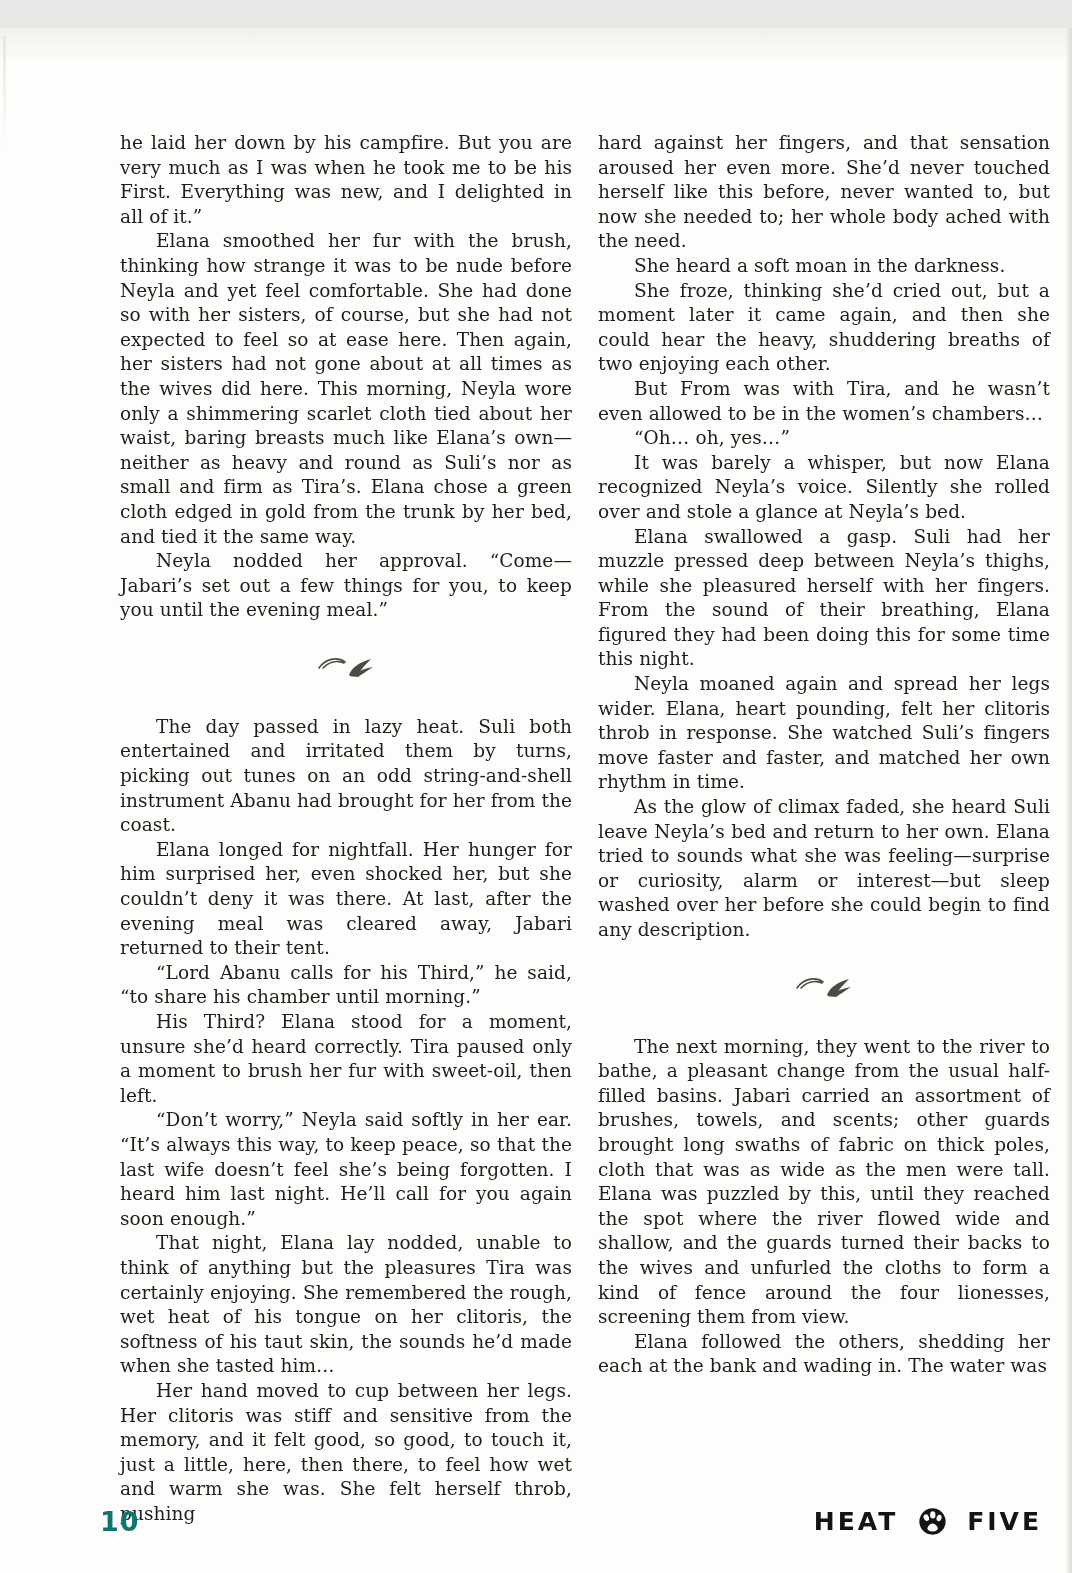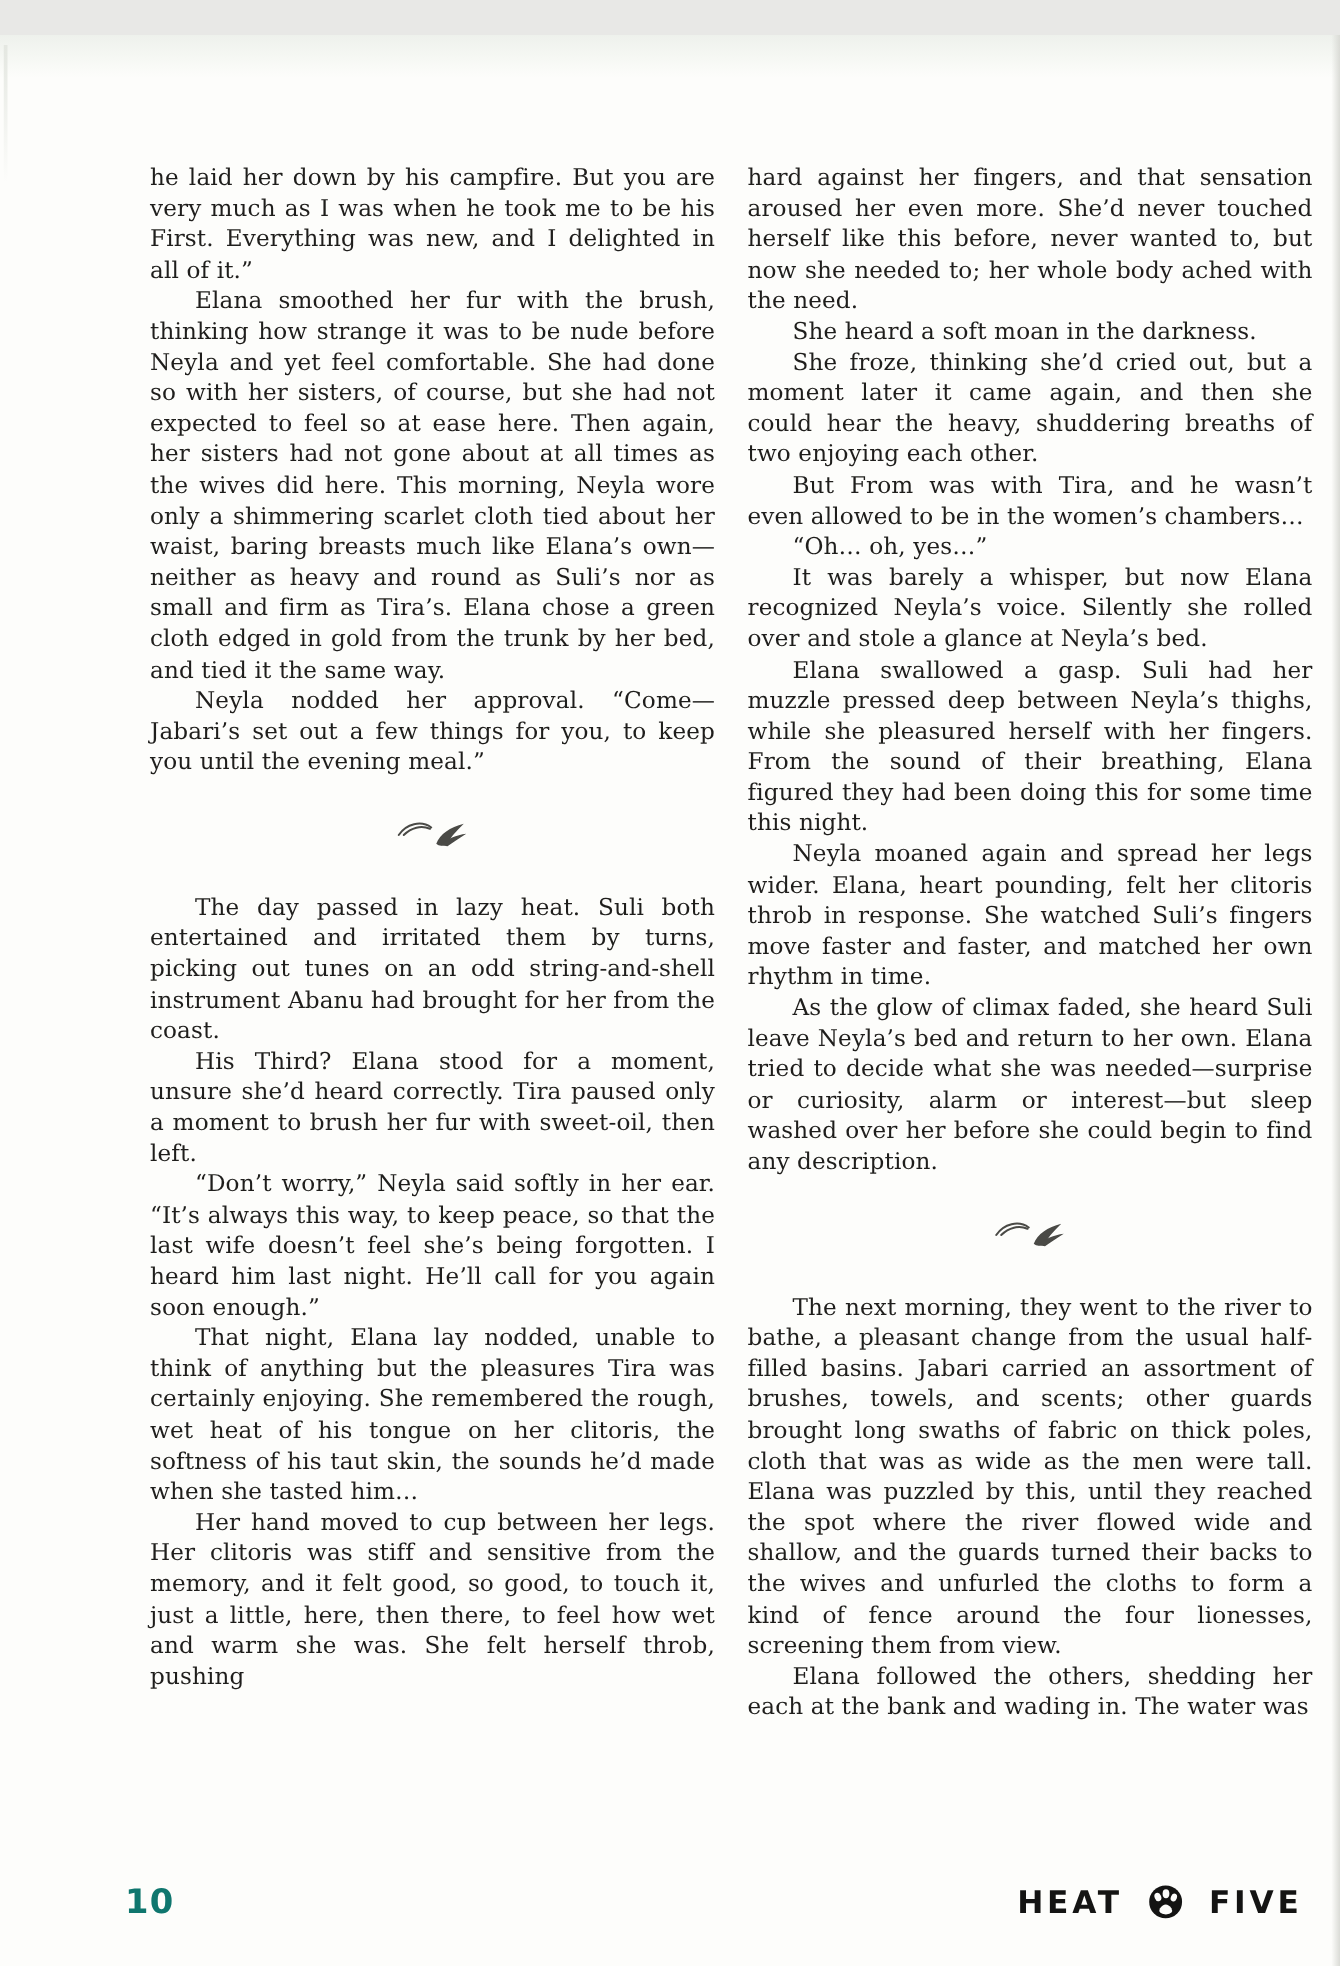--- a/index.html
+++ b/index.html
@@ -81,36 +81,38 @@
           <path d="M4 14 C 10 5, 22 2, 30 8"></path>
           <path d="M8 14 C 14 8, 22 6, 29 9"></path>
         </g>
         <g fill="#4a4a46">
           <path d="M34 21 C 37 13, 45 8, 56 5 C 50 11, 46 15, 43 21 C 40 23, 36 23, 34 21 Z"></path>
           <path d="M37 22 C 43 17, 50 14, 58 13 C 52 17, 47 20, 43 23 Z"></path>
         </g>
       </svg>
     </div>
     <p class="indent">The day passed in lazy heat. Suli both entertained and irritated them by turns, picking out tunes on an odd string-and-shell instrument Abanu had brought for her from the coast.</p>
+    <p class="indent">Elana longed for nightfall. Her hunger for him surprised her, even shocked her, but she couldn’t deny it was there. At last, after the evening meal was cleared away, Jabari returned to their tent.</p>
+    <p class="indent">“Lord Abanu calls for his Third,” he said, “to share his chamber until morning.”</p>
     <p class="indent">His Third? Elana stood for a moment, unsure she’d heard correctly. Tira paused only a moment to brush her fur with sweet-oil, then left.</p>
     <p class="indent">“Don’t worry,” Neyla said softly in her ear. “It’s always this way, to keep peace, so that the last wife doesn’t feel she’s being forgotten. I heard him last night. He’ll call for you again soon enough.”</p>
     <p class="indent">That night, Elana lay nodded, unable to think of anything but the pleasures Tira was certainly enjoying. She remembered the rough, wet heat of his tongue on her clitoris, the softness of his taut skin, the sounds he’d made when she tasted him…</p>
     <p class="indent">Her hand moved to cup between her legs. Her clitoris was stiff and sensitive from the memory, and it felt good, so good, to touch it, just a little, here, then there, to feel how wet and warm she was. She felt herself throb, pushing</p>
   </div>
 
   <div class="col col-right">
     <p>hard against her fingers, and that sensation aroused her even more. She’d never touched herself like this before, never wanted to, but now she needed to; her whole body ached with the need.</p>
     <p class="indent">She heard a soft moan in the darkness.</p>
     <p class="indent">She froze, thinking she’d cried out, but a moment later it came again, and then she could hear the heavy, shuddering breaths of two enjoying each other.</p>
     <p class="indent">But From was with Tira, and he wasn’t even allowed to be in the women’s chambers…</p>
     <p class="indent">“Oh… oh, yes…”</p>
     <p class="indent">It was barely a whisper, but now Elana recognized Neyla’s voice. Silently she rolled over and stole a glance at Neyla’s bed.</p>
     <p class="indent">Elana swallowed a gasp. Suli had her muzzle pressed deep between Neyla’s thighs, while she pleasured herself with her fingers. From the sound of their breathing, Elana figured they had been doing this for some time this night.</p>
     <p class="indent">Neyla moaned again and spread her legs wider. Elana, heart pounding, felt her clitoris throb in response. She watched Suli’s fingers move faster and faster, and matched her own rhythm in time.</p>
-    <p class="indent">As the glow of climax faded, she heard Suli leave Neyla’s bed and return to her own. Elana tried to decide what she was needed—surprise or curiosity, alarm or interest—but sleep washed over her before she could begin to find any description.</p>
+    <p class="indent">As the glow of climax faded, she heard Suli leave Neyla’s bed and return to her own. Elana tried to sounds what she was feeling—surprise or curiosity, alarm or interest—but sleep washed over her before she could begin to find any description.</p>
     <div class="break">
       <svg class="orn" width="62" height="26" viewBox="0 0 62 26">
         <g fill="none" stroke="#4a4a46" stroke-width="1.6" stroke-linecap="round">
           <path d="M4 14 C 10 5, 22 2, 30 8"></path>
           <path d="M8 14 C 14 8, 22 6, 29 9"></path>
         </g>
         <g fill="#4a4a46">
           <path d="M34 21 C 37 13, 45 8, 56 5 C 50 11, 46 15, 43 21 C 40 23, 36 23, 34 21 Z"></path>
           <path d="M37 22 C 43 17, 50 14, 58 13 C 52 17, 47 20, 43 23 Z"></path>
         </g>

